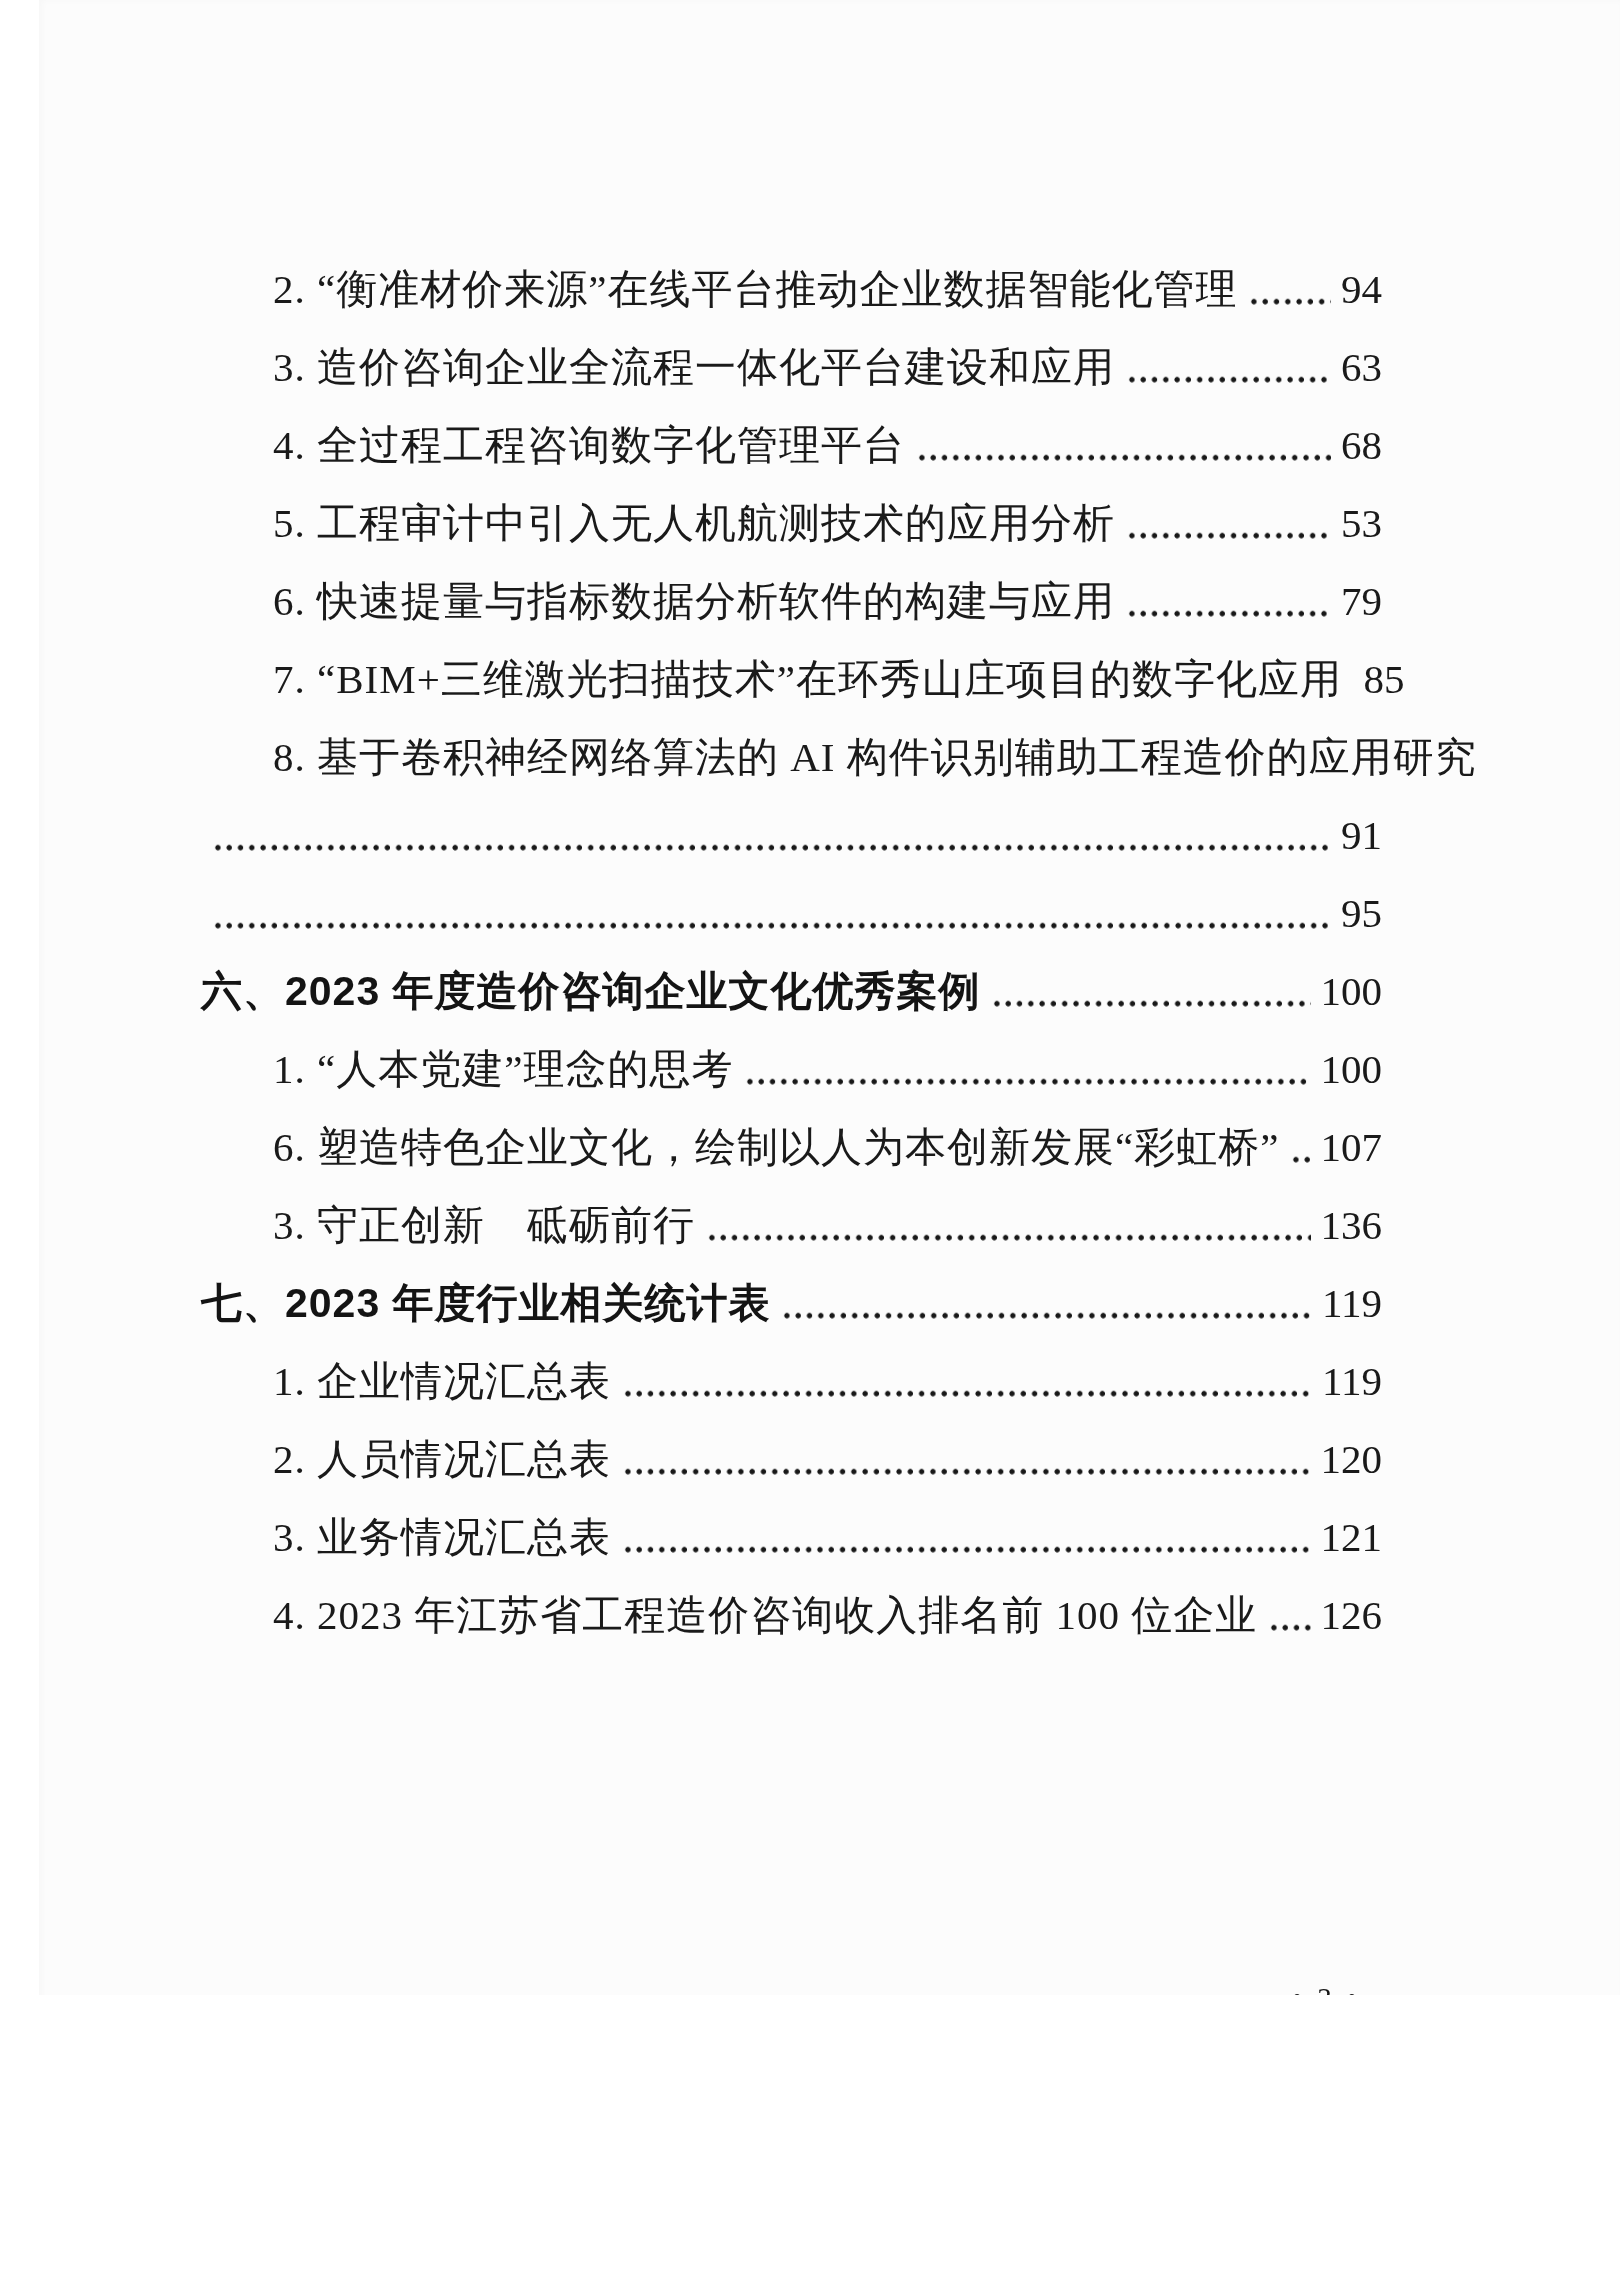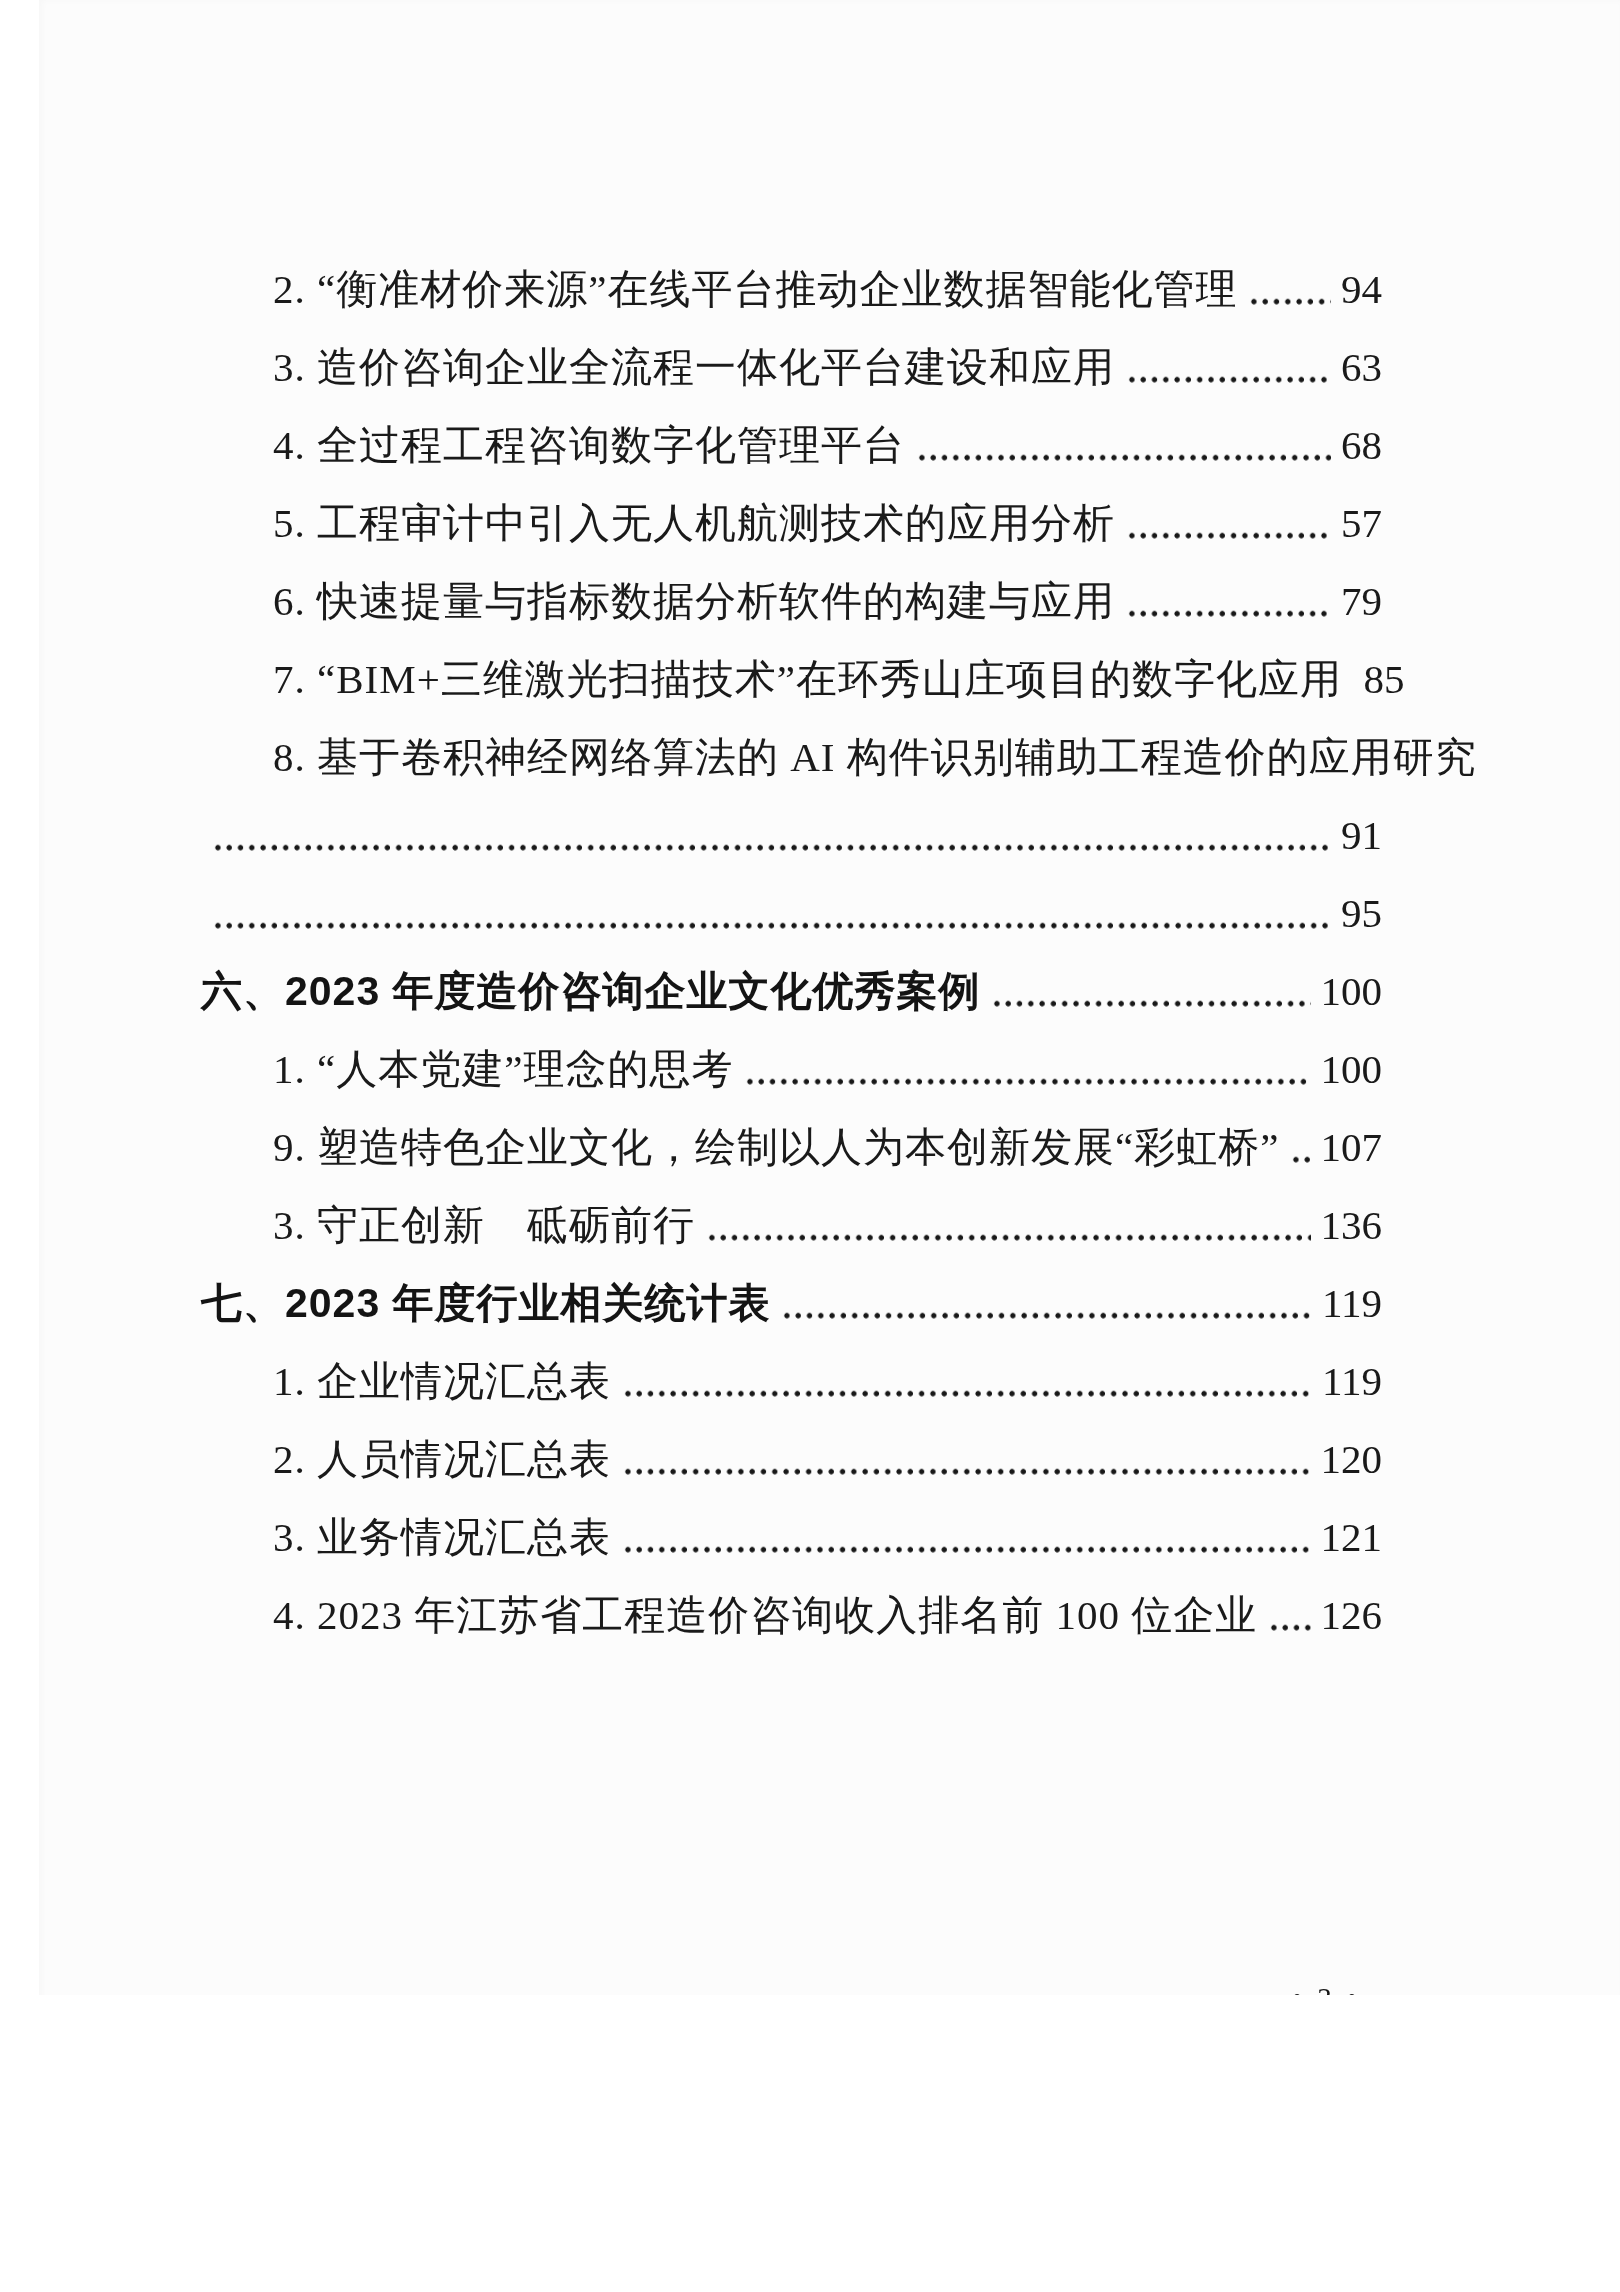--- a/index.html
+++ b/index.html
@@ -169,21 +169,21 @@
         <span class="pnum">63</span>
       </div>
       <div class="toc-line item">
         <span class="label">4. 全过程工程咨询数字化管理平台</span>
         <span class="dots"></span>
         <span class="pnum">68</span>
       </div>
       <div class="toc-line item">
         <span class="label">5. 工程审计中引入无人机航测技术的应用分析</span>
         <span class="dots"></span>
-        <span class="pnum">57</span>
+        <span class="pnum">53</span>
       </div>
       <div class="toc-line item">
         <span class="label">6. 快速提量与指标数据分析软件的构建与应用</span>
         <span class="dots"></span>
         <span class="pnum">79</span>
       </div>
       <div class="toc-line item">
         <span class="label">7. “BIM+三维激光扫描技术”在环秀山庄项目的数字化应用</span>
         <span class="dots"></span>
         <span class="pnum">85</span>
@@ -206,21 +206,21 @@
         <span class="label">六、2023 年度造价咨询企业文化优秀案例</span>
         <span class="dots"></span>
         <span class="pnum">100</span>
       </div>
       <div class="toc-line item">
         <span class="label">1. “人本党建”理念的思考</span>
         <span class="dots"></span>
         <span class="pnum">100</span>
       </div>
       <div class="toc-line item">
-        <span class="label">9. 塑造特色企业文化，绘制以人为本创新发展“彩虹桥”</span>
+        <span class="label">6. 塑造特色企业文化，绘制以人为本创新发展“彩虹桥”</span>
         <span class="dots"></span>
         <span class="pnum">107</span>
       </div>
       <div class="toc-line item">
         <span class="label">3. 守正创新　砥砺前行</span>
         <span class="dots"></span>
         <span class="pnum">136</span>
       </div>
       <div class="toc-line section">
         <span class="label">七、2023 年度行业相关统计表</span>

